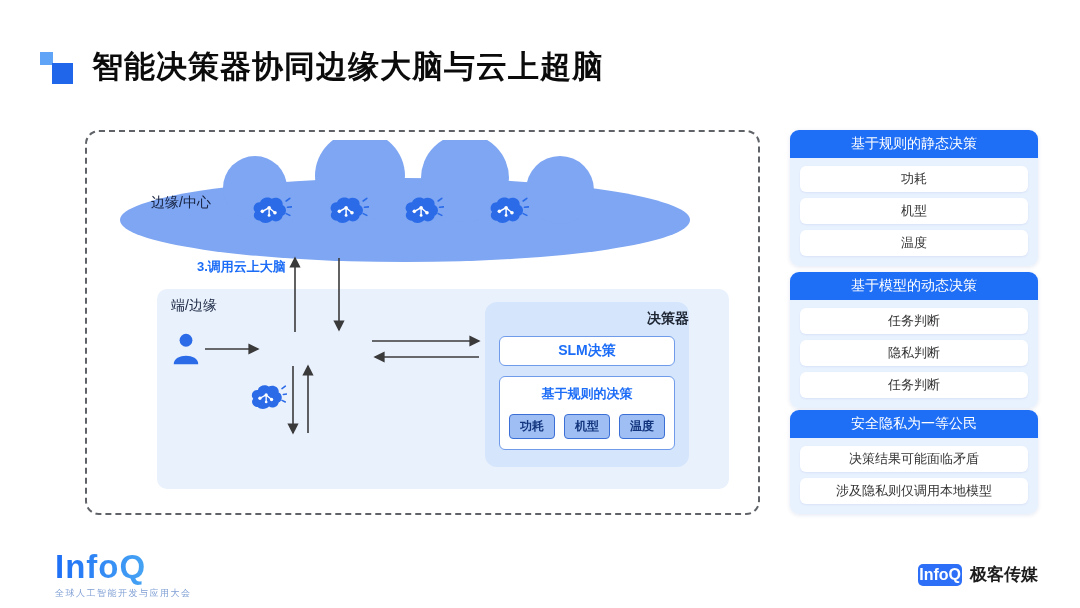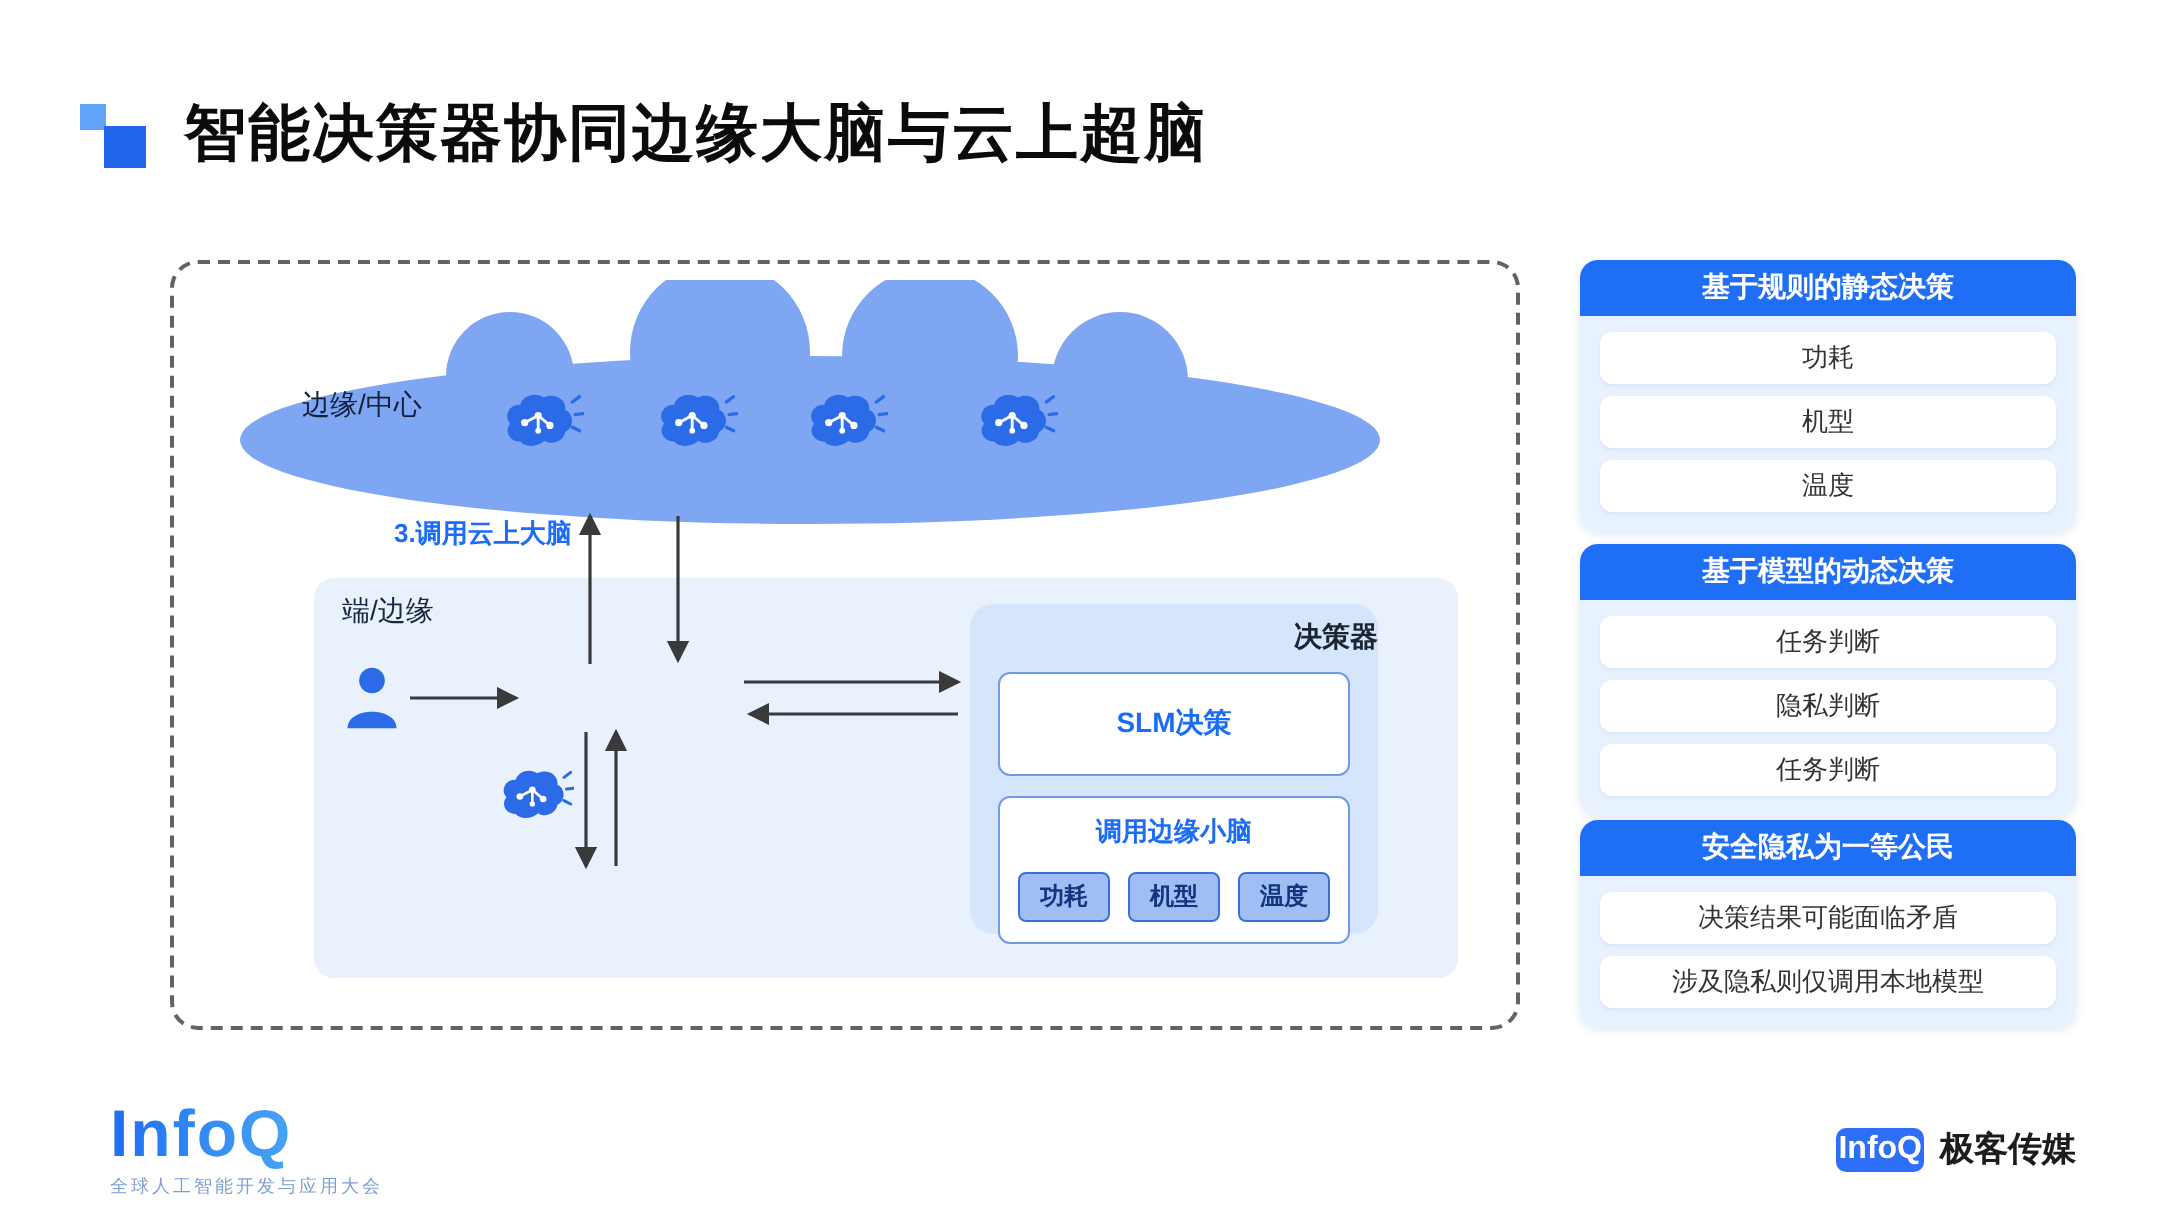--- a/index.html
+++ b/index.html
@@ -35,35 +35,35 @@
 
   .llm-box { position:absolute; left:150px; top:305px; width:220px; height:32px;
     background:#fff; border:1px solid #a9c6f2; border-radius:6px;
     display:flex; align-items:center; justify-content:center;
     font-size:15px; color:#1B6CF6; }
 
   .decider { position:absolute; left:398px; top:170px; width:204px; height:165px;
     background:#D5E5FB; border-radius:12px; }
   .decider-title { text-align:right; padding-top:8px; font-size:14px; font-weight:bold; color:#1d2533; }
   .slm-box { margin:8px 14px 0; background:#fff; border:1px solid #6f9bea; border-radius:6px;
-    text-align:center; padding:16px 0; font-size:14px; font-weight:bold; color:#1B6CF6; }
+    text-align:center; padding:5px 0; font-size:14px; font-weight:bold; color:#1B6CF6; }
   .rule-box { margin:10px 14px 0; background:#fff; border:1px solid #6f9bea; border-radius:6px;
     padding:8px 6px 10px; }
   .rule-box-label { text-align:center; font-size:13px; font-weight:bold; color:#1B6CF6; }
   .chip-row { display:flex; justify-content:center; gap:9px; margin-top:11px; }
   .chip { background:#9FBFF4; border:1px solid #3c6fd6; border-radius:4px;
     padding:3px 10px; font-size:12px; font-weight:bold; color:#12357e; }
 
   .arrows-svg { position:absolute; left:0; top:0; width:675px; height:385px; pointer-events:none; }
   .arr { stroke:#3a3a3a; stroke-width:1.6; marker-end:url(#ah); }
 
   
   .side-panel { position:absolute; left:790px; width:248px; border-radius:9px; overflow:hidden;
     box-shadow:0 1px 4px rgba(20,60,140,.12); }
-  .side-panel .hdr { background:#1E6EF6; color:#fff; font-weight:bold; font-size:14px;
+  .side-panel .hdr { background:#1E6EF6; color:#fff; font-weight:normal; font-size:14px;
     text-align:center; padding:5px 0; }
   .side-panel .bd { background:#E8F1FE; padding:8px 10px 10px; }
   .side-panel .item { background:#fff; border-radius:6px; text-align:center; font-size:13px;
     color:#333; padding:4px 6px; margin-top:6px; box-shadow:0 1px 2px rgba(30,80,180,.08); }
   .side-panel .item:first-child { margin-top:0; }
 
   
   .aicon { position:absolute; left:55px; top:548px; }
   .aicon-text { font-size:33px; font-weight:800; letter-spacing:1px;
     background:linear-gradient(90deg,#1E6EF6,#5BC0F2);
@@ -140,21 +140,21 @@
 
     <svg class="abs" style="left:160px; top:248px;" width="40" height="34" viewBox="0 0 48 40">
       <use href="#brain"></use>
     </svg>
 
 
     <div class="decider">
       <div class="decider-title">决策器</div>
       <div class="slm-box">SLM决策</div>
       <div class="rule-box">
-        <div class="rule-box-label">调用边缘小脑</div>
+        <div class="rule-box-label">基于规则的决策</div>
         <div class="chip-row">
           <span class="chip">功耗</span>
           <span class="chip">机型</span>
           <span class="chip">温度</span>
         </div>
       </div>
     </div>
 
     <svg class="arrows-svg" viewBox="0 0 675 385">
       <defs>

